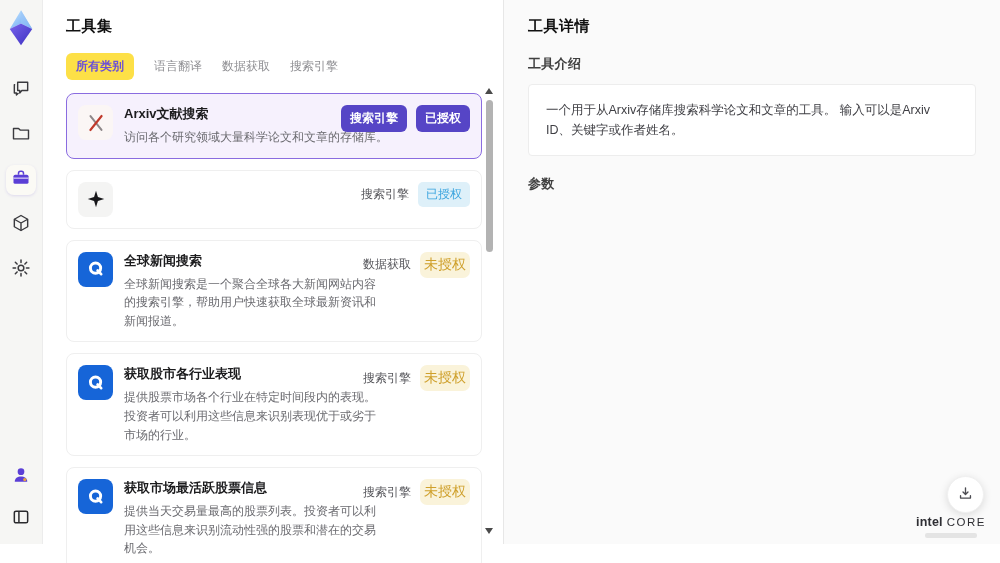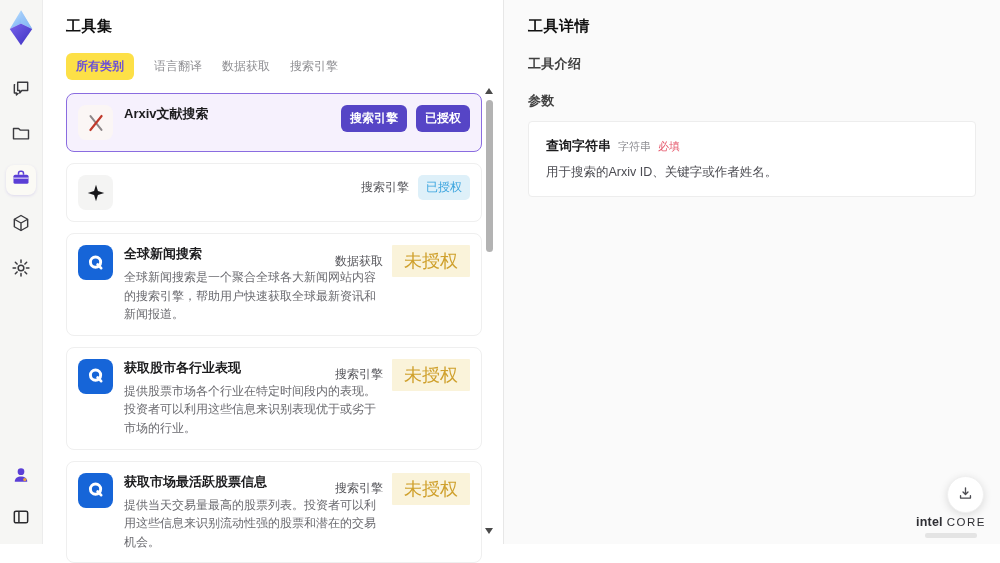--- a/index.html
+++ b/index.html
@@ -33,21 +33,21 @@
   .ic-tavily { background:#f4f4f3; }
   .ic-q { background:#1665d8; }
   .card-body { flex:1; padding-right:84px; min-width:0; }
   .card.selected .card-body { padding-right:0; }
   .card-title { font-size:13px; font-weight:700; color:#1c1c1e; margin-bottom:5px; }
   .card-desc { font-size:12px; color:#6b6b70; line-height:1.55; }
   .badges { position:absolute; top:11px; right:11px; display:flex; align-items:center; gap:9px; white-space:nowrap; }
   .b-solid { background:#5645c6; color:#fff; font-size:12px; font-weight:600; padding:5px 9px; border-radius:6px; }
   .b-cat { color:#57575c; font-size:12px; }
   .b-ok { background:#def0f9; color:#3aa4de; font-size:12px; padding:4px 8px; border-radius:5px; }
-  .b-warn { background:#faf3da; color:#cfa02c; font-size:18px; padding:4px 12px; border-radius:1px; }
+  .b-warn { background:#faf3da; color:#cfa02c; font-size:14px; padding:4px 4px; border-radius:7px; }
 
   
   .sbar { position:absolute; top:88px; bottom:10px; right:9px; width:9px; }
   .sbar .arr { width:0; height:0; border-left:4px solid transparent; border-right:4px solid transparent; position:absolute; left:0; cursor:pointer; }
   .arr-up { top:0; border-bottom:6px solid #4a4a4a; }
   .arr-dn { bottom:0; border-top:6px solid #4a4a4a; }
   .sthumb { position:absolute; top:12px; left:1px; width:7px; height:152px; background:#b3b3b3; border-radius:4px; cursor:grab; }
 
   
   .details { flex:1; background:#fafafa; border-left:1px solid #e7e7e7; padding:17px 24px; position:relative; }
@@ -170,20 +170,21 @@
 
       <div class="card selected">
         <div class="tool-ic ic-arxiv">
           <svg viewBox="0 0 24 24" fill="none" stroke-linecap="round">
             <path d="M6 4.5L18 19.5" stroke="#8e8789" stroke-width="2.2"></path>
             <path d="M18 4.5L6 19.5" stroke="#c0392b" stroke-width="2.6"></path>
           </svg>
         </div>
         <div class="card-body">
           <div class="card-title">Arxiv文献搜索</div>
+          <div class="card-desc">访问各个研究领域大量科学论文和文章的存储库。</div>
         </div>
         <div class="badges">
           <span class="b-solid">搜索引擎</span>
           <span class="b-solid">已授权</span>
         </div>
       </div>
 
       <div class="card">
         <div class="tool-ic ic-tavily">
           <svg viewBox="0 0 24 24">
@@ -253,30 +254,23 @@
       <span class="arr arr-up"></span>
       <span class="sthumb"></span>
       <span class="arr arr-dn"></span>
     </div>
   </main>
 
   <section class="details">
     <h1 class="panel-title">工具详情</h1>
 
     <h2>工具介绍</h2>
+    <div class="dbox intro-text">一个用于从Arxiv存储库搜索科学论文和文章的工具。 输入可以是Arxiv ID、关键字或作者姓名。</div>
 
     <h2>参数</h2>
-    <div class="dbox">
-      <div class="param-head">
-        <span class="param-name">查询字符串</span>
-        <span class="param-type">字符串</span>
-        <span class="param-req">必填</span>
-      </div>
-      <div class="param-desc">用于搜索的Arxiv ID、关键字或作者姓名。</div>
-    </div>
 
     <button class="fab">
       <span>
         <svg viewBox="0 0 24 24" fill="none" stroke="#4c4c52" stroke-width="1.9" stroke-linecap="round" stroke-linejoin="round" width="17" height="17">
           <path d="M12 4v9M8.5 10l3.5 3.5L15.5 10"></path>
             <path d="M5 15v3.5h14V15"></path>
         </svg>
       </span>
     </button>
 

